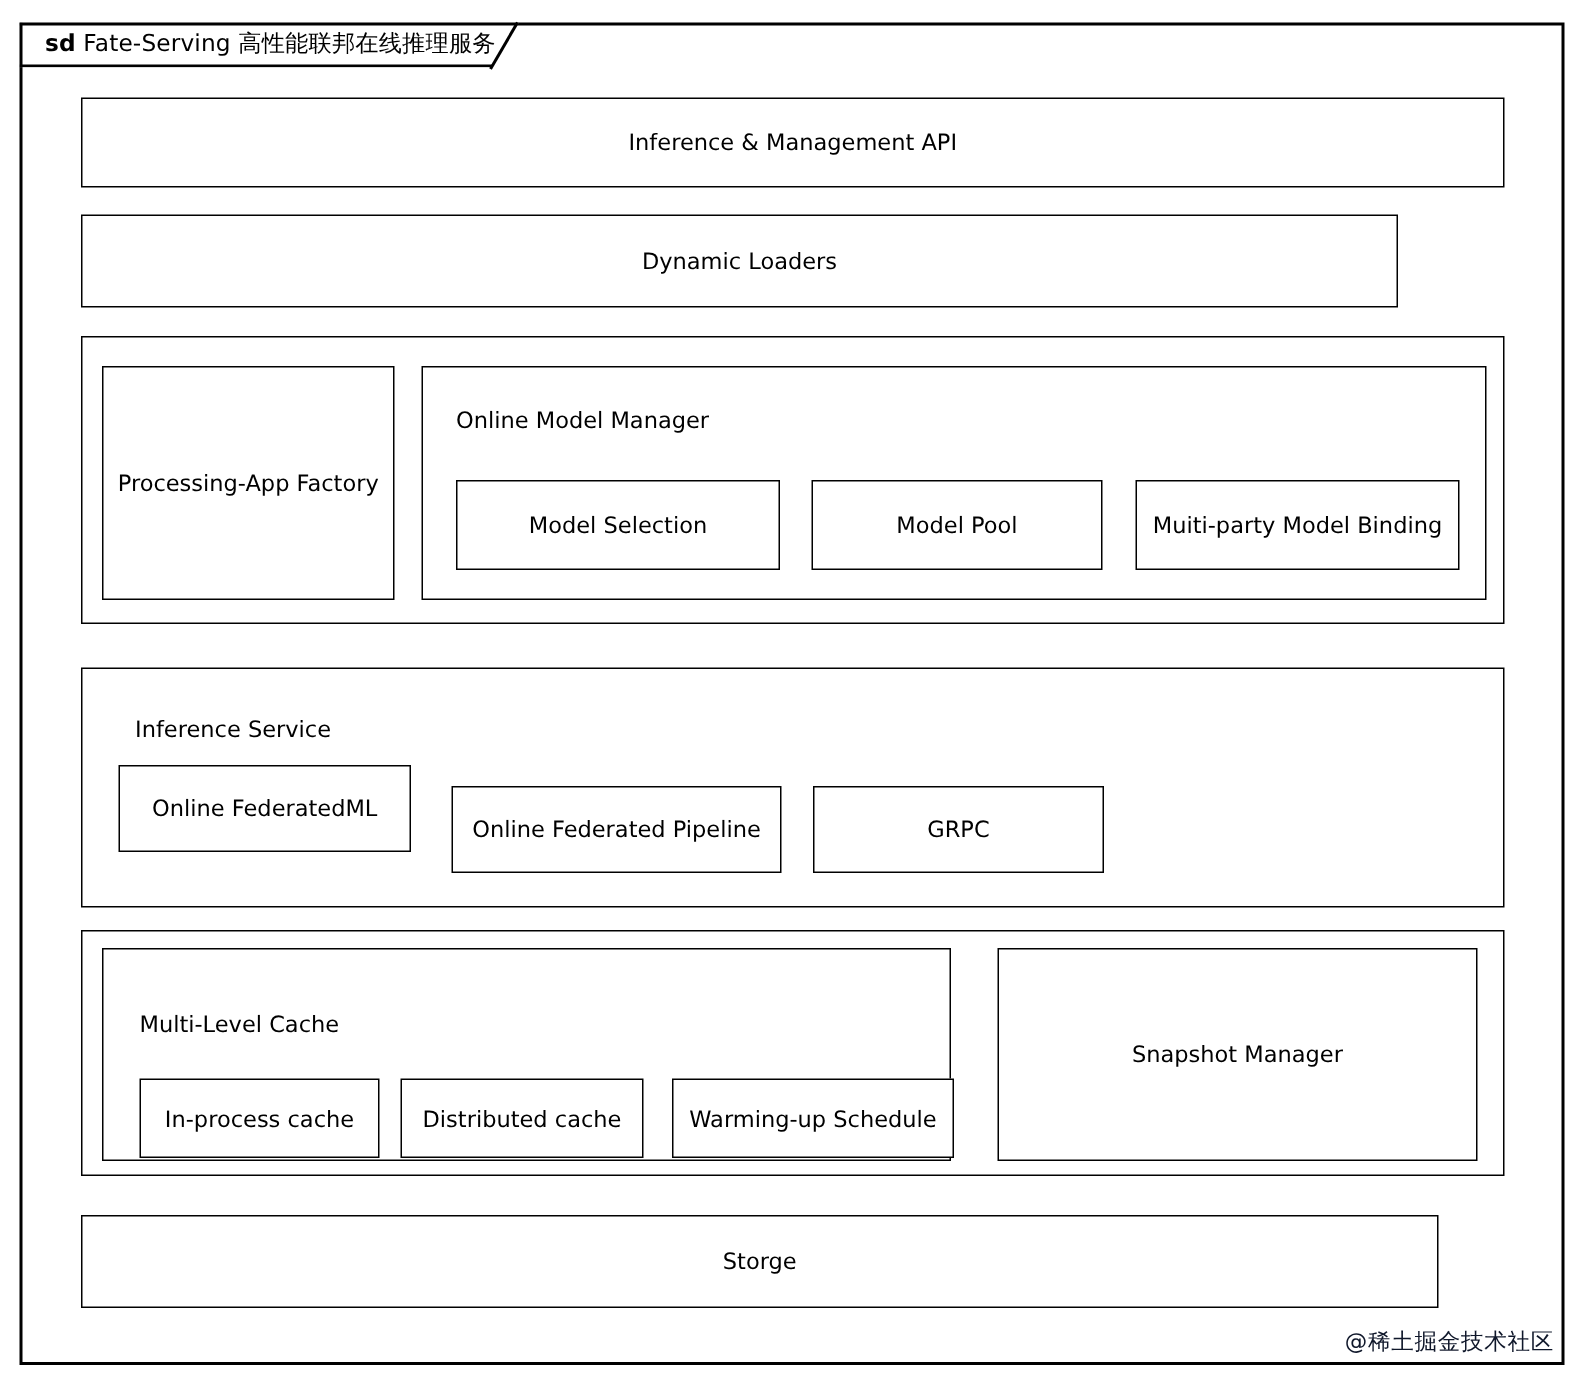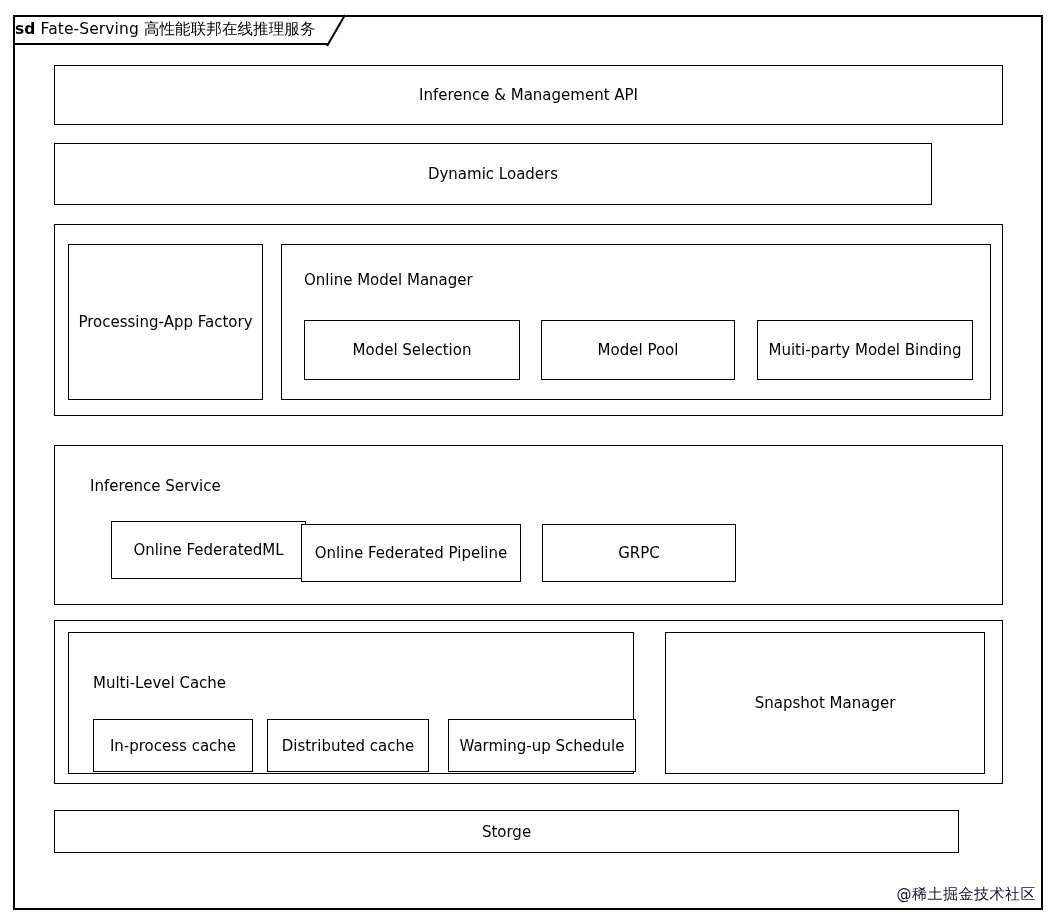--- a/index.html
+++ b/index.html
@@ -41,20 +41,21 @@
     width: 333px;
     box-sizing: border-box;
     background: #ffffff;
     border-top: 2px solid #000000;
     border-left: 2px solid #000000;
     border-bottom: 2px solid #000000;
     
     clip-path: polygon(0 0, 100% 0, calc(100% - 18px) 100%, 0 100%);
     display: flex;
     align-items: center;
+    padding-left: 15px;
   }
   .sd-tab-diag {
     position: absolute;
     left: 313px;
     top: 14px;
     width: 34px;
     height: 33px;
     pointer-events: none;
   }
   .sd-tab-label {
@@ -146,21 +147,21 @@
 
       <div class="box center-label" style="left:475px; top:75px; width:216px; height:60px;">
         <span class="label">Muiti-party Model Binding</span>
       </div>
     </div>
   </div>
 
   <div class="box" style="left:54px; top:445px; width:949px; height:160px;">
     <span class="group-title" style="left:35px; top:33px;">Inference Service</span>
 
-    <div class="box center-label" style="left:24px; top:75px; width:195px; height:58px;margin-left:32px;">
+    <div class="box center-label" style="left:24px; top:64px; width:195px; height:58px;">
       <span class="label">Online FederatedML</span>
     </div>
 
     <div class="box center-label" style="left:246px; top:78px; width:220px; height:58px;">
       <span class="label">Online Federated Pipeline</span>
     </div>
 
     <div class="box center-label" style="left:487px; top:78px; width:194px; height:58px;">
       <span class="label">GRPC</span>
     </div>
@@ -183,19 +184,19 @@
       <div class="box center-label" style="left:379px; top:86px; width:188px; height:53px;">
         <span class="label">Warming-up Schedule</span>
       </div>
     </div>
 
     <div class="box center-label" style="left:610px; top:11px; width:320px; height:142px;">
       <span class="label">Snapshot Manager</span>
     </div>
   </div>
 
-  <div class="box center-label" style="left:54px; top:810px; width:905px; height:43px;">
+  <div class="box center-label" style="left:54px; top:810px; width:905px; height:62px;">
     <span class="label">Storge</span>
   </div>
 
   <div class="watermark">@稀土掘金技术社区</div>
 
 </div>
 
 </body></html>

